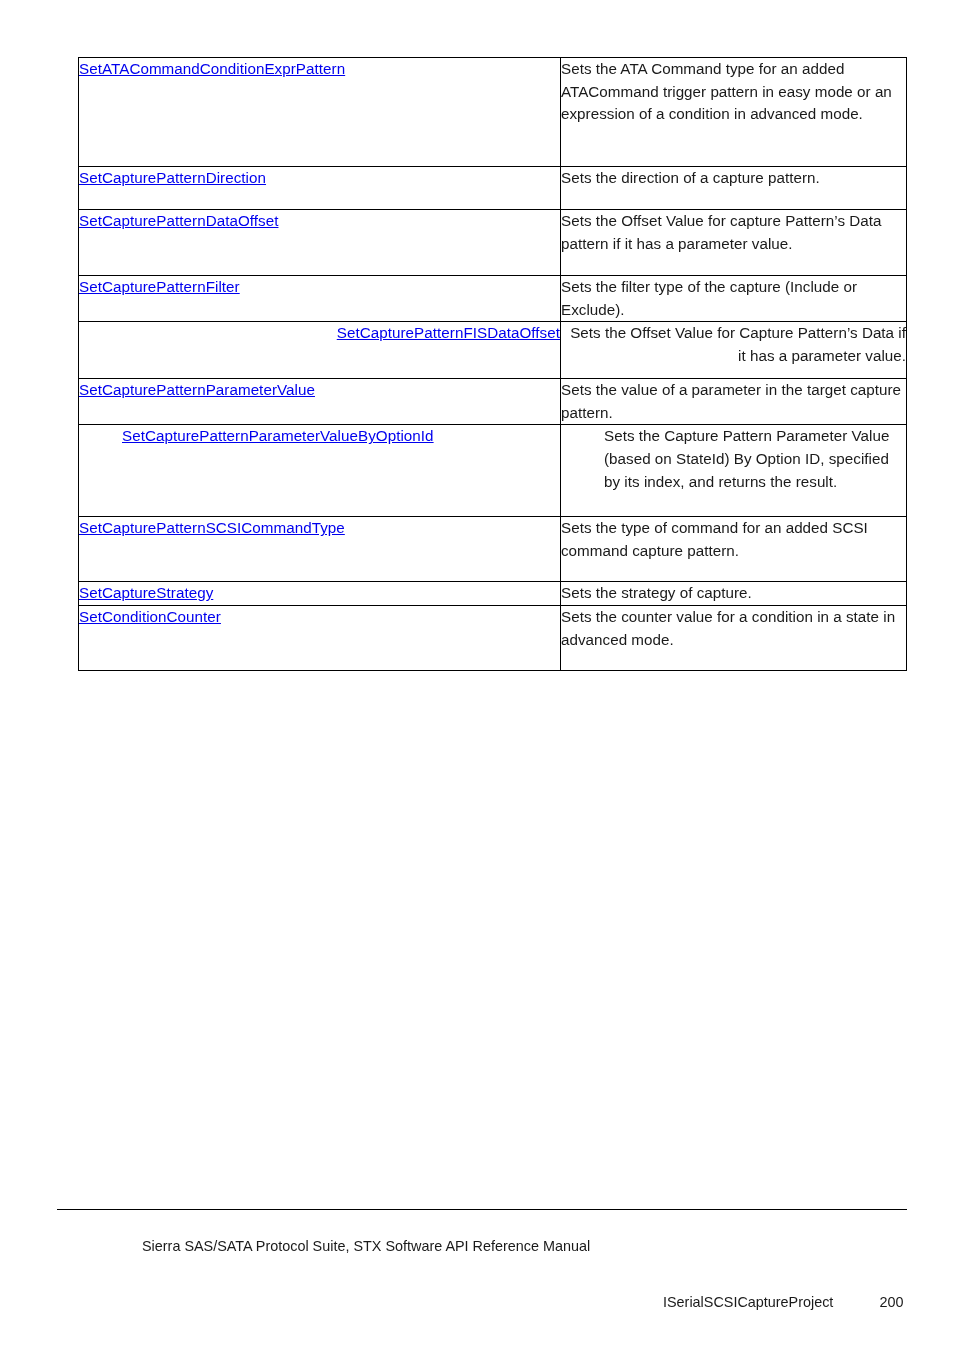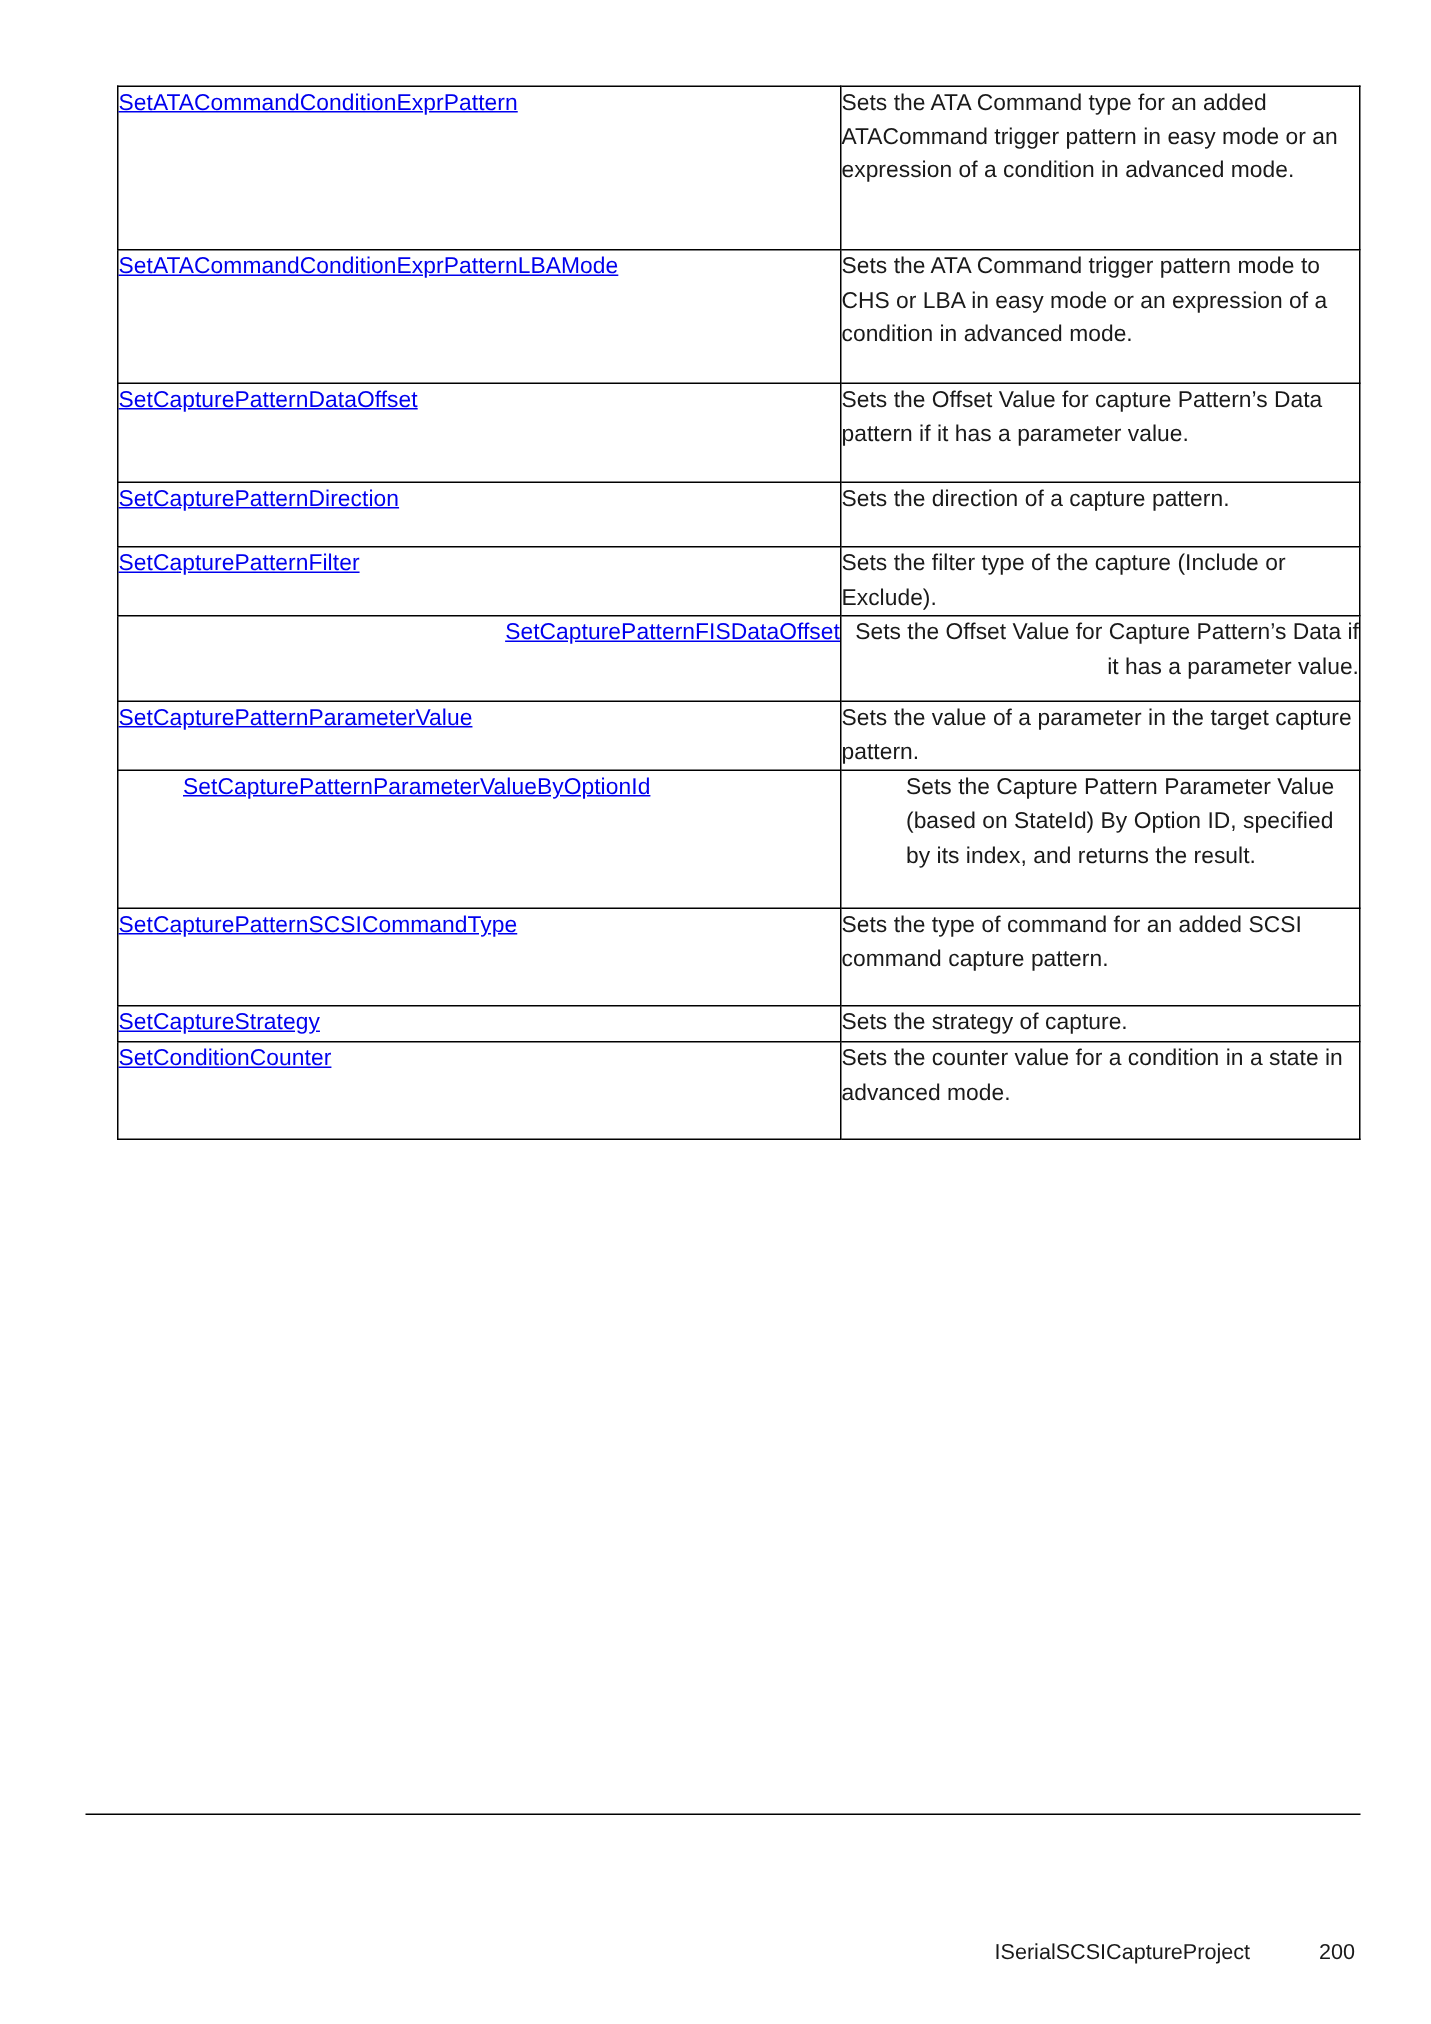--- a/index.html
+++ b/index.html
@@ -137,44 +137,36 @@
 
         <tr data-rowh="135">
           <td class="name-cell">
             <a class="api-link" href="#">SetATACommandConditionExprPattern</a>
           </td>
           <td class="desc-cell">
             <span class="desc-text">Sets the ATA Command type for an added ATACommand trigger pattern in easy mode or an expression of a condition in advanced mode.</span>
           </td>
         </tr>
 
-        <tr data-rowh="115">
-          <td class="name-cell">
-            <a class="api-link" href="#">SetATACommandConditionExprPatternLBAMode</a>
-          </td>
-          <td class="desc-cell">
-            <span class="desc-text">Sets the ATA Command trigger pattern mode to CHS or LBA in easy mode or an expression of a condition in advanced mode.</span>
+
+        <tr data-rowh="69">
+          <td class="name-cell">
+            <a class="api-link" href="#">SetCapturePatternDirection</a>
+          </td>
+          <td class="desc-cell">
+            <span class="desc-text">Sets the direction of a capture pattern.</span>
           </td>
         </tr>
 
         <tr data-rowh="92">
           <td class="name-cell">
             <a class="api-link" href="#">SetCapturePatternDataOffset</a>
           </td>
           <td class="desc-cell">
             <span class="desc-text">Sets the Offset Value for capture Pattern’s Data pattern if it has a parameter value.</span>
-          </td>
-        </tr>
-
-        <tr data-rowh="69">
-          <td class="name-cell">
-            <a class="api-link" href="#">SetCapturePatternDirection</a>
-          </td>
-          <td class="desc-cell">
-            <span class="desc-text">Sets the direction of a capture pattern.</span>
           </td>
         </tr>
 
         <tr data-rowh="67">
           <td class="name-cell">
             <a class="api-link" href="#">SetCapturePatternFilter</a>
           </td>
           <td class="desc-cell">
             <span class="desc-text">Sets the filter type of the capture (Include or Exclude).</span>
           </td>
@@ -235,18 +227,19 @@
         </tr>
 
 
       </tbody>
     </table>
   </div>
 
   <div class="footer-rule"></div>
 
   <div class="footer">
+    <div class="footer-left">Sierra SAS/SATA Protocol Suite, STX Software API Reference Manual</div>
     <div class="footer-right">
       <span class="footer-doc">ISerialSCSICaptureProject</span><span class="footer-pageno">200</span>
     </div>
   </div>
 
 </div>
 
 </body></html>

